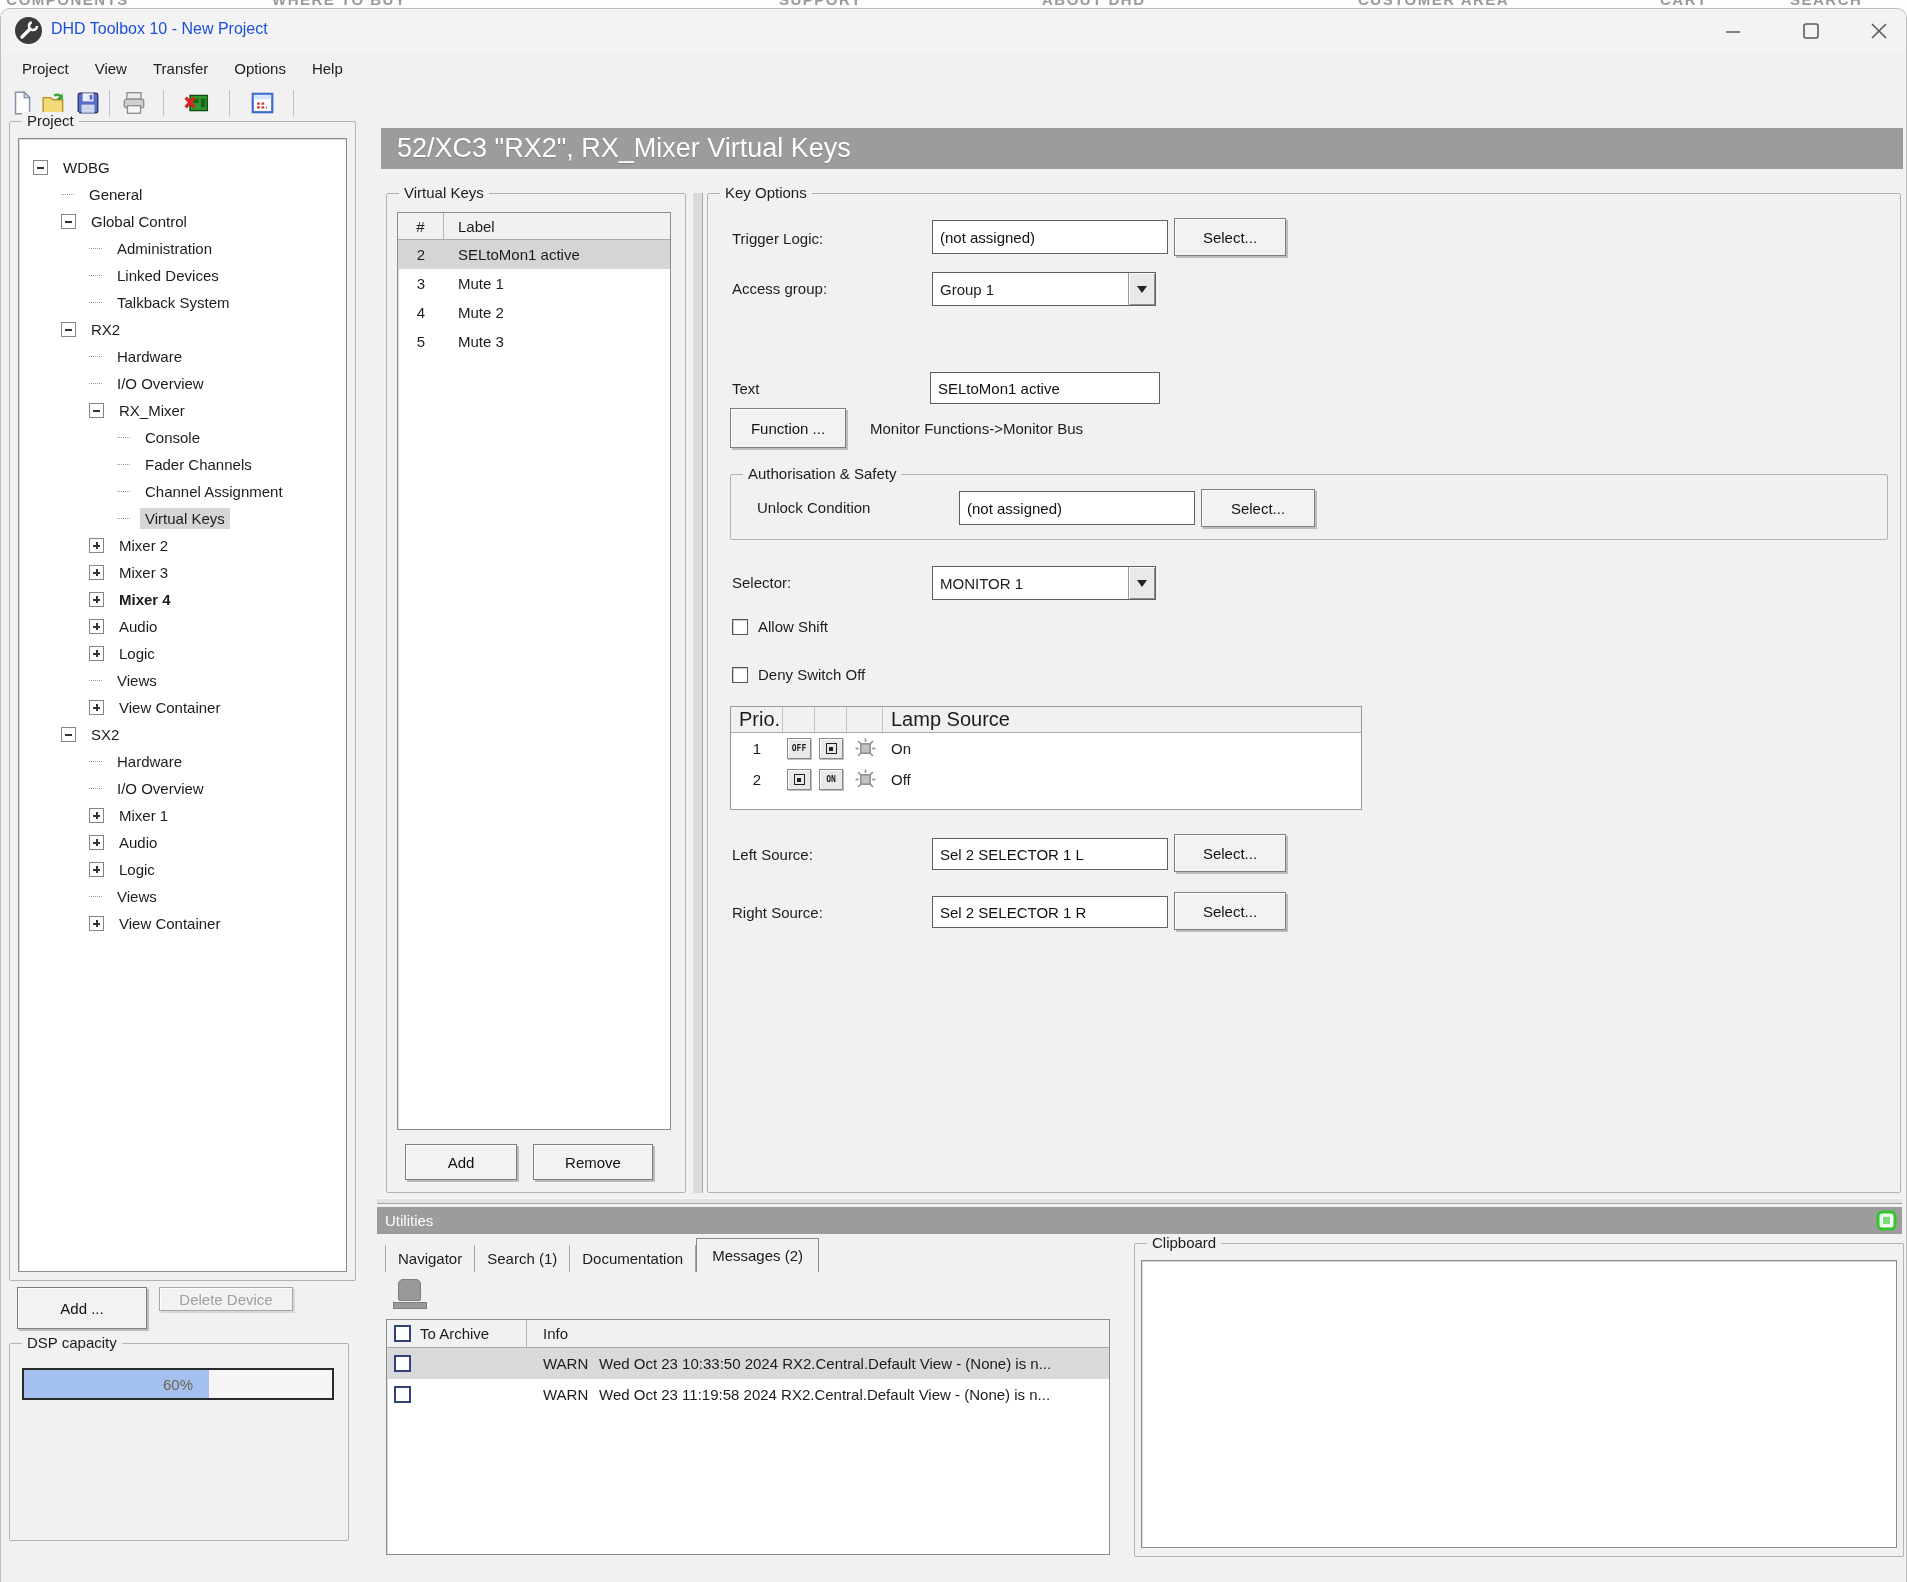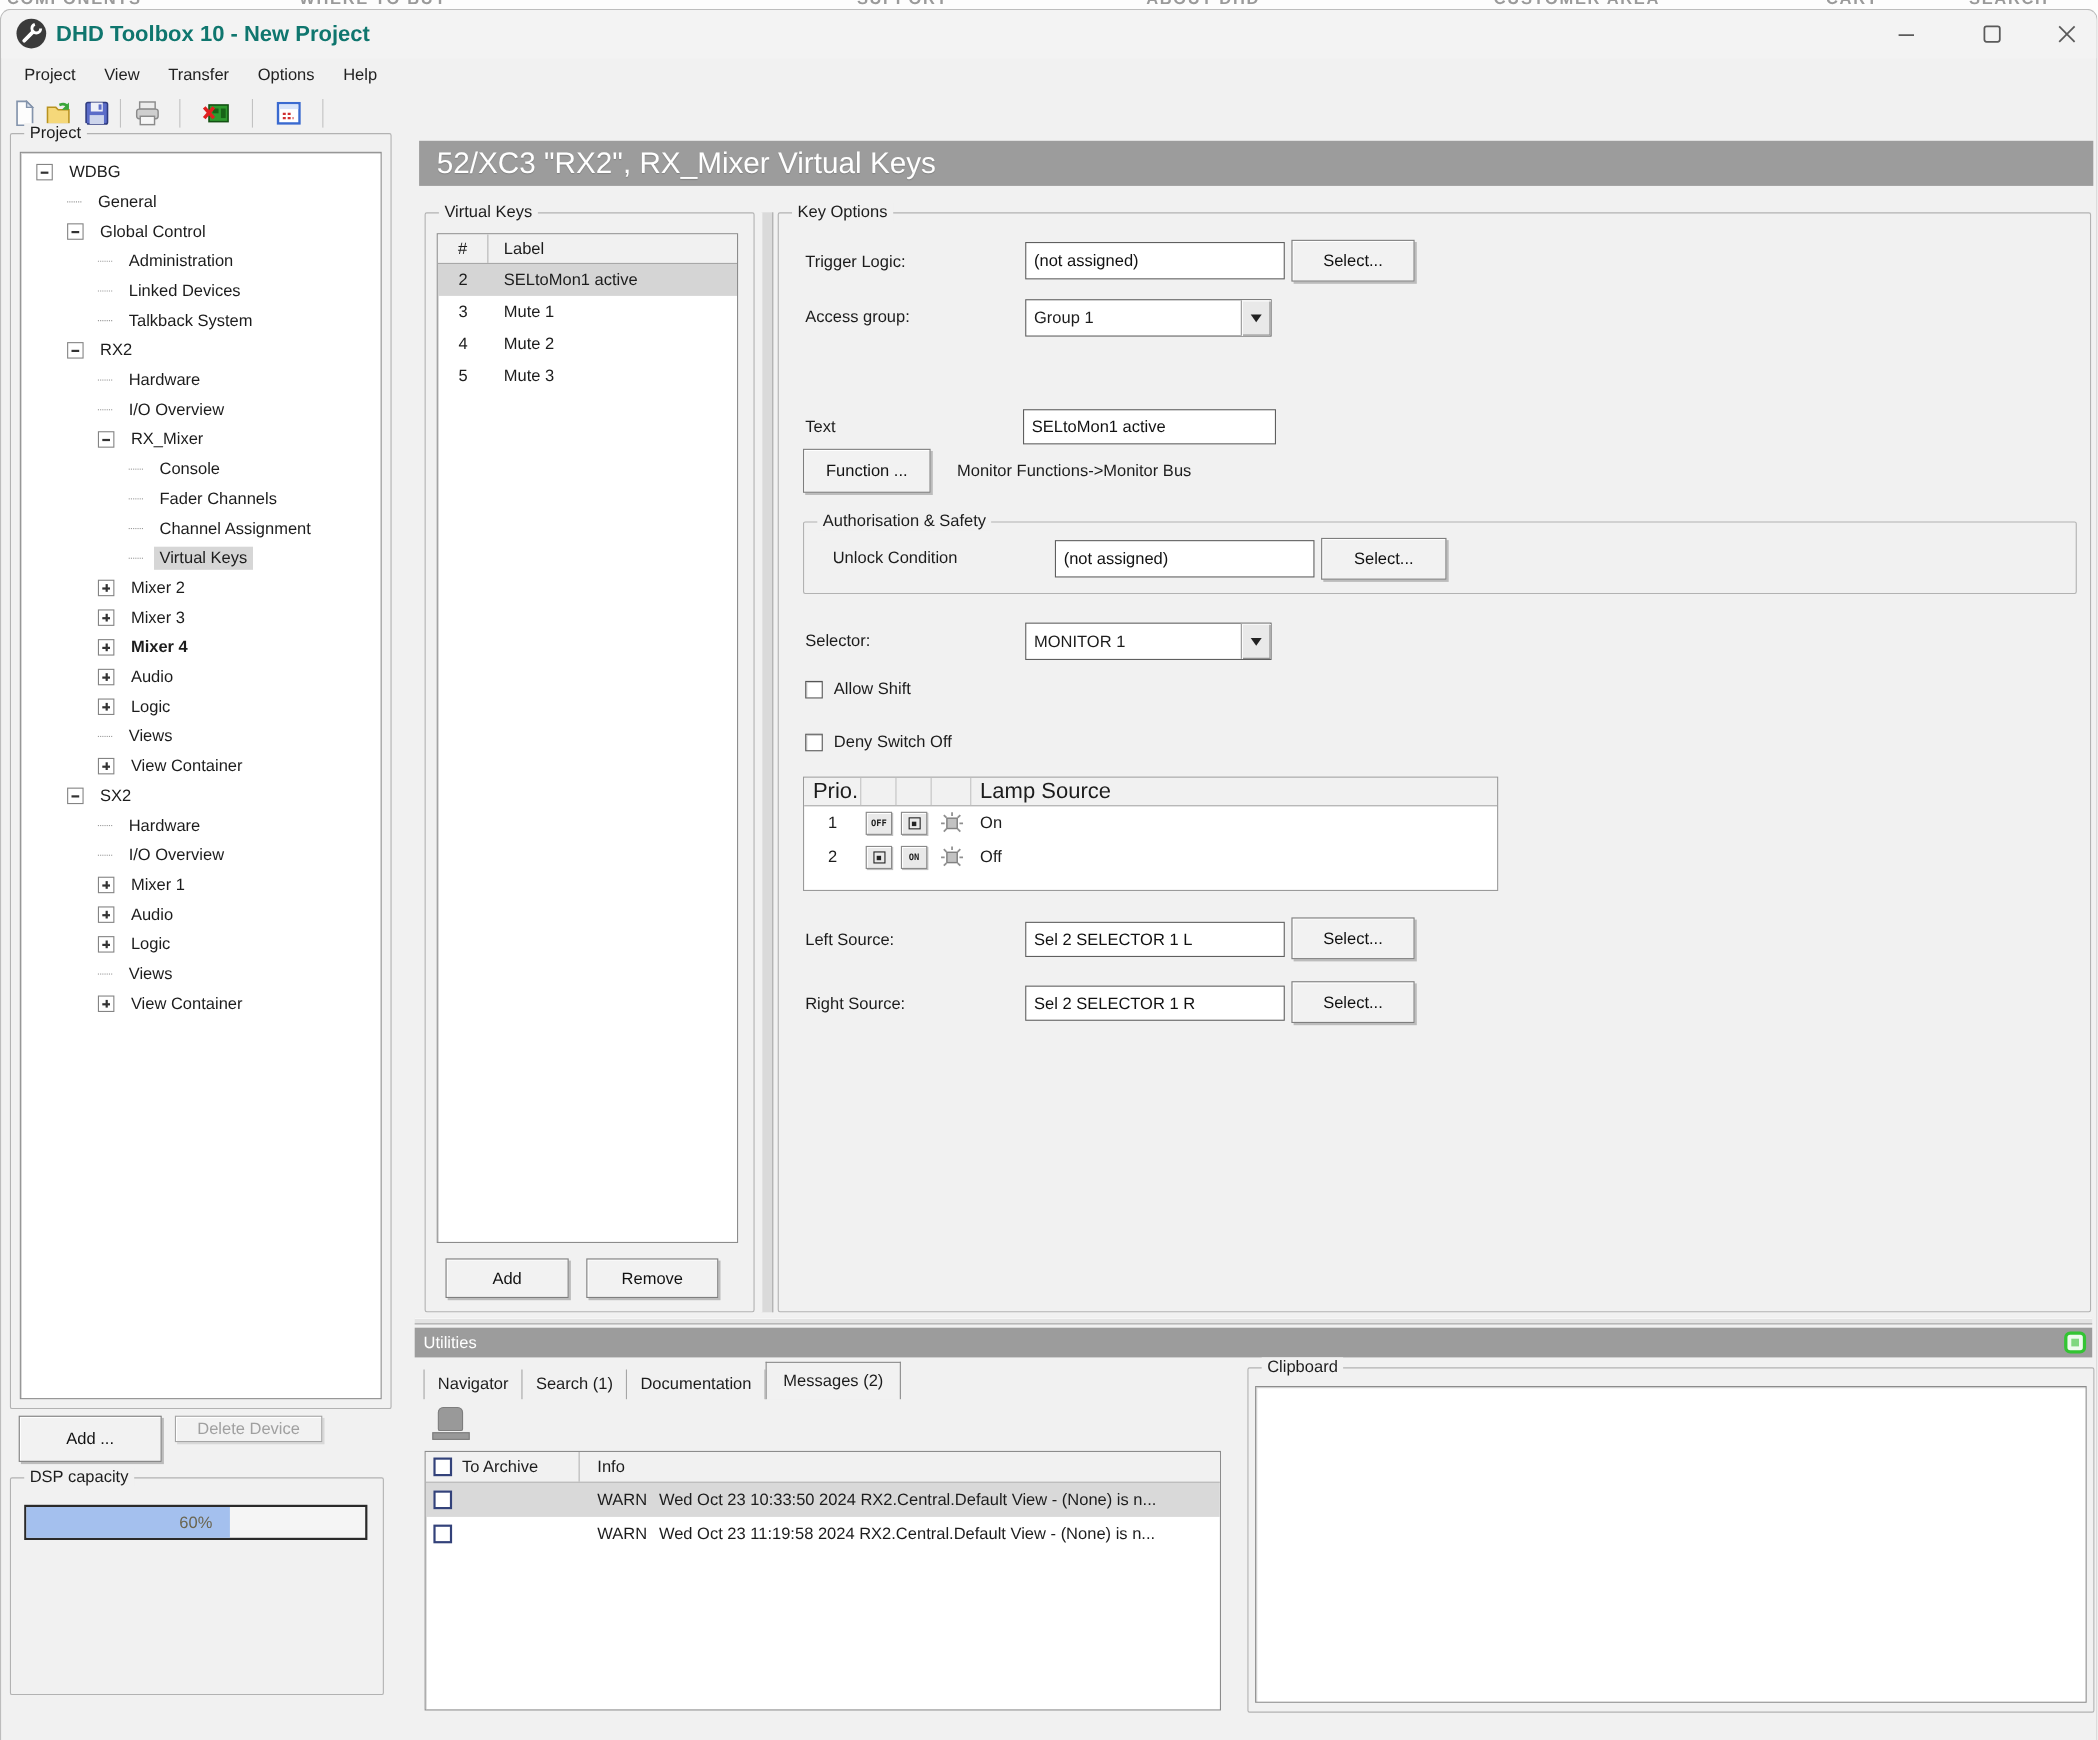--- a/index.html
+++ b/index.html
@@ -13,21 +13,21 @@
   .bgnav-item.p0{left:-70px}.bgnav-item.p1{left:272px}.bgnav-item.p2{left:779px}
   .bgnav-item.p3{left:1042px}.bgnav-item.p4{left:1358px}.bgnav-item.p5{left:1660px}.bgnav-item.p6{left:1790px}
 
   
   .window { position:absolute; top:8px; left:0; right:0; bottom:0; background:#f1f1f1;
     border:1px solid #bdbdbd; border-bottom:none; border-radius:10px 10px 0 0; overflow:hidden; }
 
   
   .titlebar { position:absolute; top:0; left:0; right:0; height:44px; background:#f3f3f3; }
   .app-icon { position:absolute; left:14px; top:8px; width:27px; height:27px; border-radius:50%; background:#3b3b3b; }
-  .title-text { position:absolute; left:50px; top:11px; font-size:20px; color:#0f766e;font-weight:bold; }
+  .title-text { position:absolute; left:50px; top:11px; font-size:16px; color:#1d4ed8; }
   .winctl { position:absolute; top:10px; width:28px; height:24px; }
   .winctl.min{left:1718px}.winctl.max{left:1796px}.winctl.close{left:1864px}
 
   
   .menubar { position:absolute; top:44px; left:0; right:0; height:30px; display:flex; align-items:center; padding-left:8px; }
   .menu-item { padding:4px 13px; font-size:15px; color:#222; }
 
   
   .toolbar { position:absolute; top:76px; left:0; right:0; height:36px; display:flex; align-items:center; }
   .tool-btn { width:30px; height:30px; display:flex; align-items:center; justify-content:center; }
@@ -36,21 +36,21 @@
   .tool-sep { position:absolute; top:5px; width:1px; height:26px; background:#c2c2c2; }
   .tool-sep.s0{left:108px}.tool-sep.s1{left:162px}.tool-sep.s2{left:228px}.tool-sep.s3{left:292px}
 
   
   .groupbox { position:absolute; border:1px solid #b2b2b2; border-radius:2px; }
   .gb-legend { position:absolute; top:-10px; left:12px; background:#f1f1f1; padding:0 5px; font-size:15px; color:#1c1c1c; white-space:nowrap; }
 
   
   .gb-project { left:8px; top:112px; width:347px; height:1160px; }
   .tree-box { position:absolute; left:8px; top:16px; right:8px; bottom:8px; background:#fff;
-    border:1px solid #8c8c8c; box-shadow:inset 1px 1px 0 #d8d8d8; overflow:hidden; padding-top:4px; }
+    border:1px solid #8c8c8c; box-shadow:inset 1px 1px 0 #d8d8d8; overflow:hidden; padding-top:15px; }
   .tree-row { height:27px; display:flex; align-items:center; white-space:nowrap; }
   .expander { width:15px; height:15px; border:1px solid #848484; background:#fff; position:relative; flex:0 0 15px; }
   .expander::before { content:""; position:absolute; left:3px; right:3px; top:6px; height:1.6px; background:#333; }
   .expander.plus::after { content:""; position:absolute; top:3px; bottom:3px; left:6px; width:1.6px; background:#333; }
   .leaf-stub { width:13px; border-top:1px dotted #9a9a9a; flex:0 0 13px; }
   .tree-label { margin-left:10px; padding:2px 5px; font-size:15px; }
   .tree-label.sel { background:#d6d6d6; }
 
   
   .btn { background:#f2f2f2; border:1px solid #7e7e7e; box-shadow:inset 1px 1px 0 #ffffff, 2px 2px 0 rgba(0,0,0,0.22);

